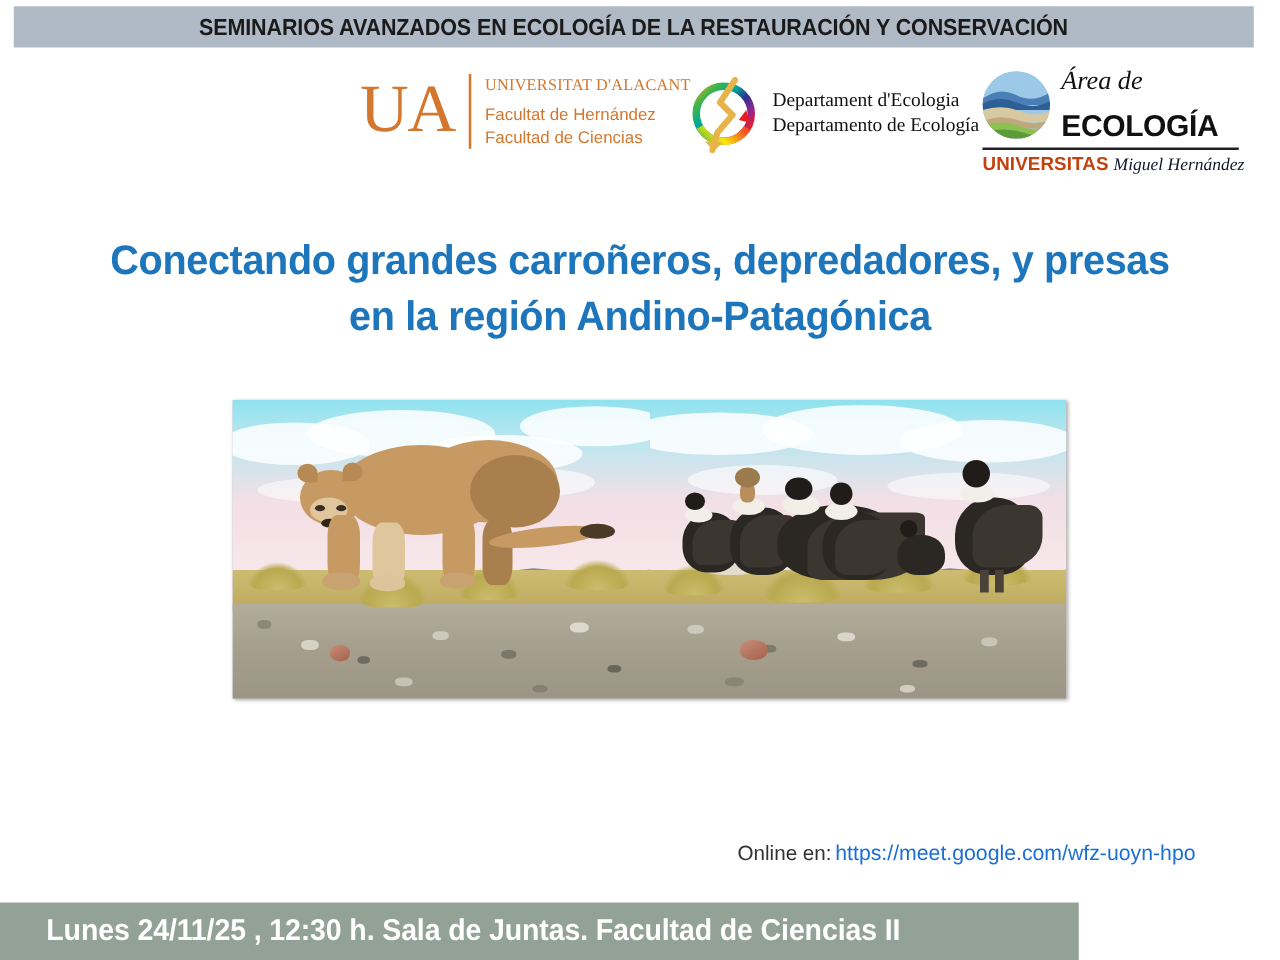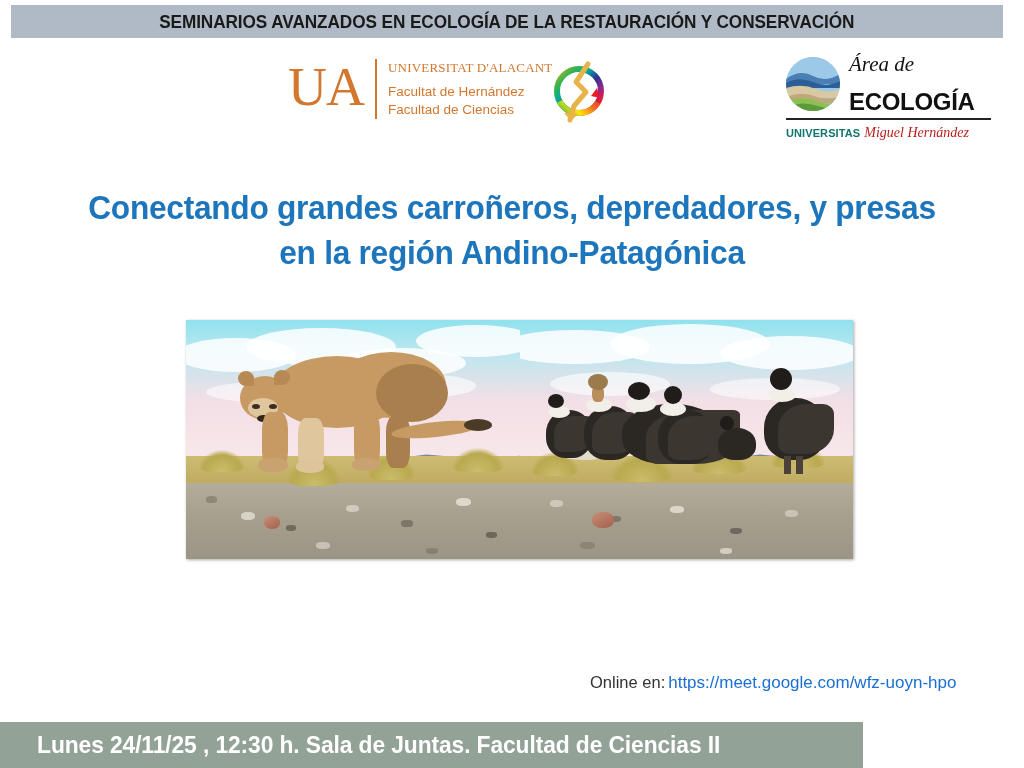--- a/index.html
+++ b/index.html
@@ -184,29 +184,29 @@
     background: #222;
     margin-top: 4px;
     width: 205px;
   }
   #logo-area .area-bottom {
     margin-top: 3px;
     white-space: nowrap;
   }
   #logo-area .area-t3 {
     font-weight: bold;
-    font-size: 11px;
-    color: #0f766e;
+    font-size: 15px;
+    color: #c2410c;
     letter-spacing: 0.1px;
   }
   #logo-area .area-t4 {
     font-family: "Liberation Serif", serif;
     font-style: italic;
     font-size: 14px;
-    color: #b91c1c;
+    color: #0f172a;
     padding-left: 4px;
   }
 
   
   #seminar-title {
     position: absolute;
     left: 0;
     top: 186px;
     width: 1024px;
     text-align: center;
@@ -382,20 +382,24 @@
             <stop offset="100%" stop-color="#92278f"></stop>
           </linearGradient>
         </defs>
         <circle cx="31" cy="33" r="22" fill="none" stroke="url(#rg1)" stroke-width="6"></circle>
         <circle cx="31" cy="33" r="22" fill="none" stroke="url(#rg2)" stroke-width="6" stroke-dasharray="46 100" stroke-dashoffset="-12" opacity="0.95"></circle>
         <path d="M40 6 L28 24 L38 34 L26 48 L22 62" fill="none" stroke="#e8b44a" stroke-width="5" stroke-linecap="round" stroke-linejoin="round"></path>
         <path d="M16 55 L23 63 L30 56" fill="#e8b44a"></path>
         <path d="M49 30 L52 40 L43 38" fill="#ed1c24"></path>
       </svg>
     </div>
+    <div class="dept-text">
+      <div class="dept-t1">Departament d'Ecologia</div>
+      <div class="dept-t2">Departamento de Ecología</div>
+    </div>
   </div>
 
   <div id="logo-area">
     <div class="area-top">
       <div class="area-circle">
         <svg width="54" height="54" viewBox="0 0 54 54">
           <circle cx="27" cy="27" r="27" fill="#9cc9e8"></circle>
           <path d="M0 22 Q14 12 27 19 Q40 26 54 17 L54 27 L0 27 Z" fill="#4a7fb5"></path>
           <path d="M0 26 Q13 19 27 25 Q41 31 54 24 L54 31 L0 31 Z" fill="#2b5f96"></path>
           <path d="M0 31 Q16 26 30 32 Q42 37 54 32 L54 41 L0 41 Z" fill="#d9c9a3"></path>

